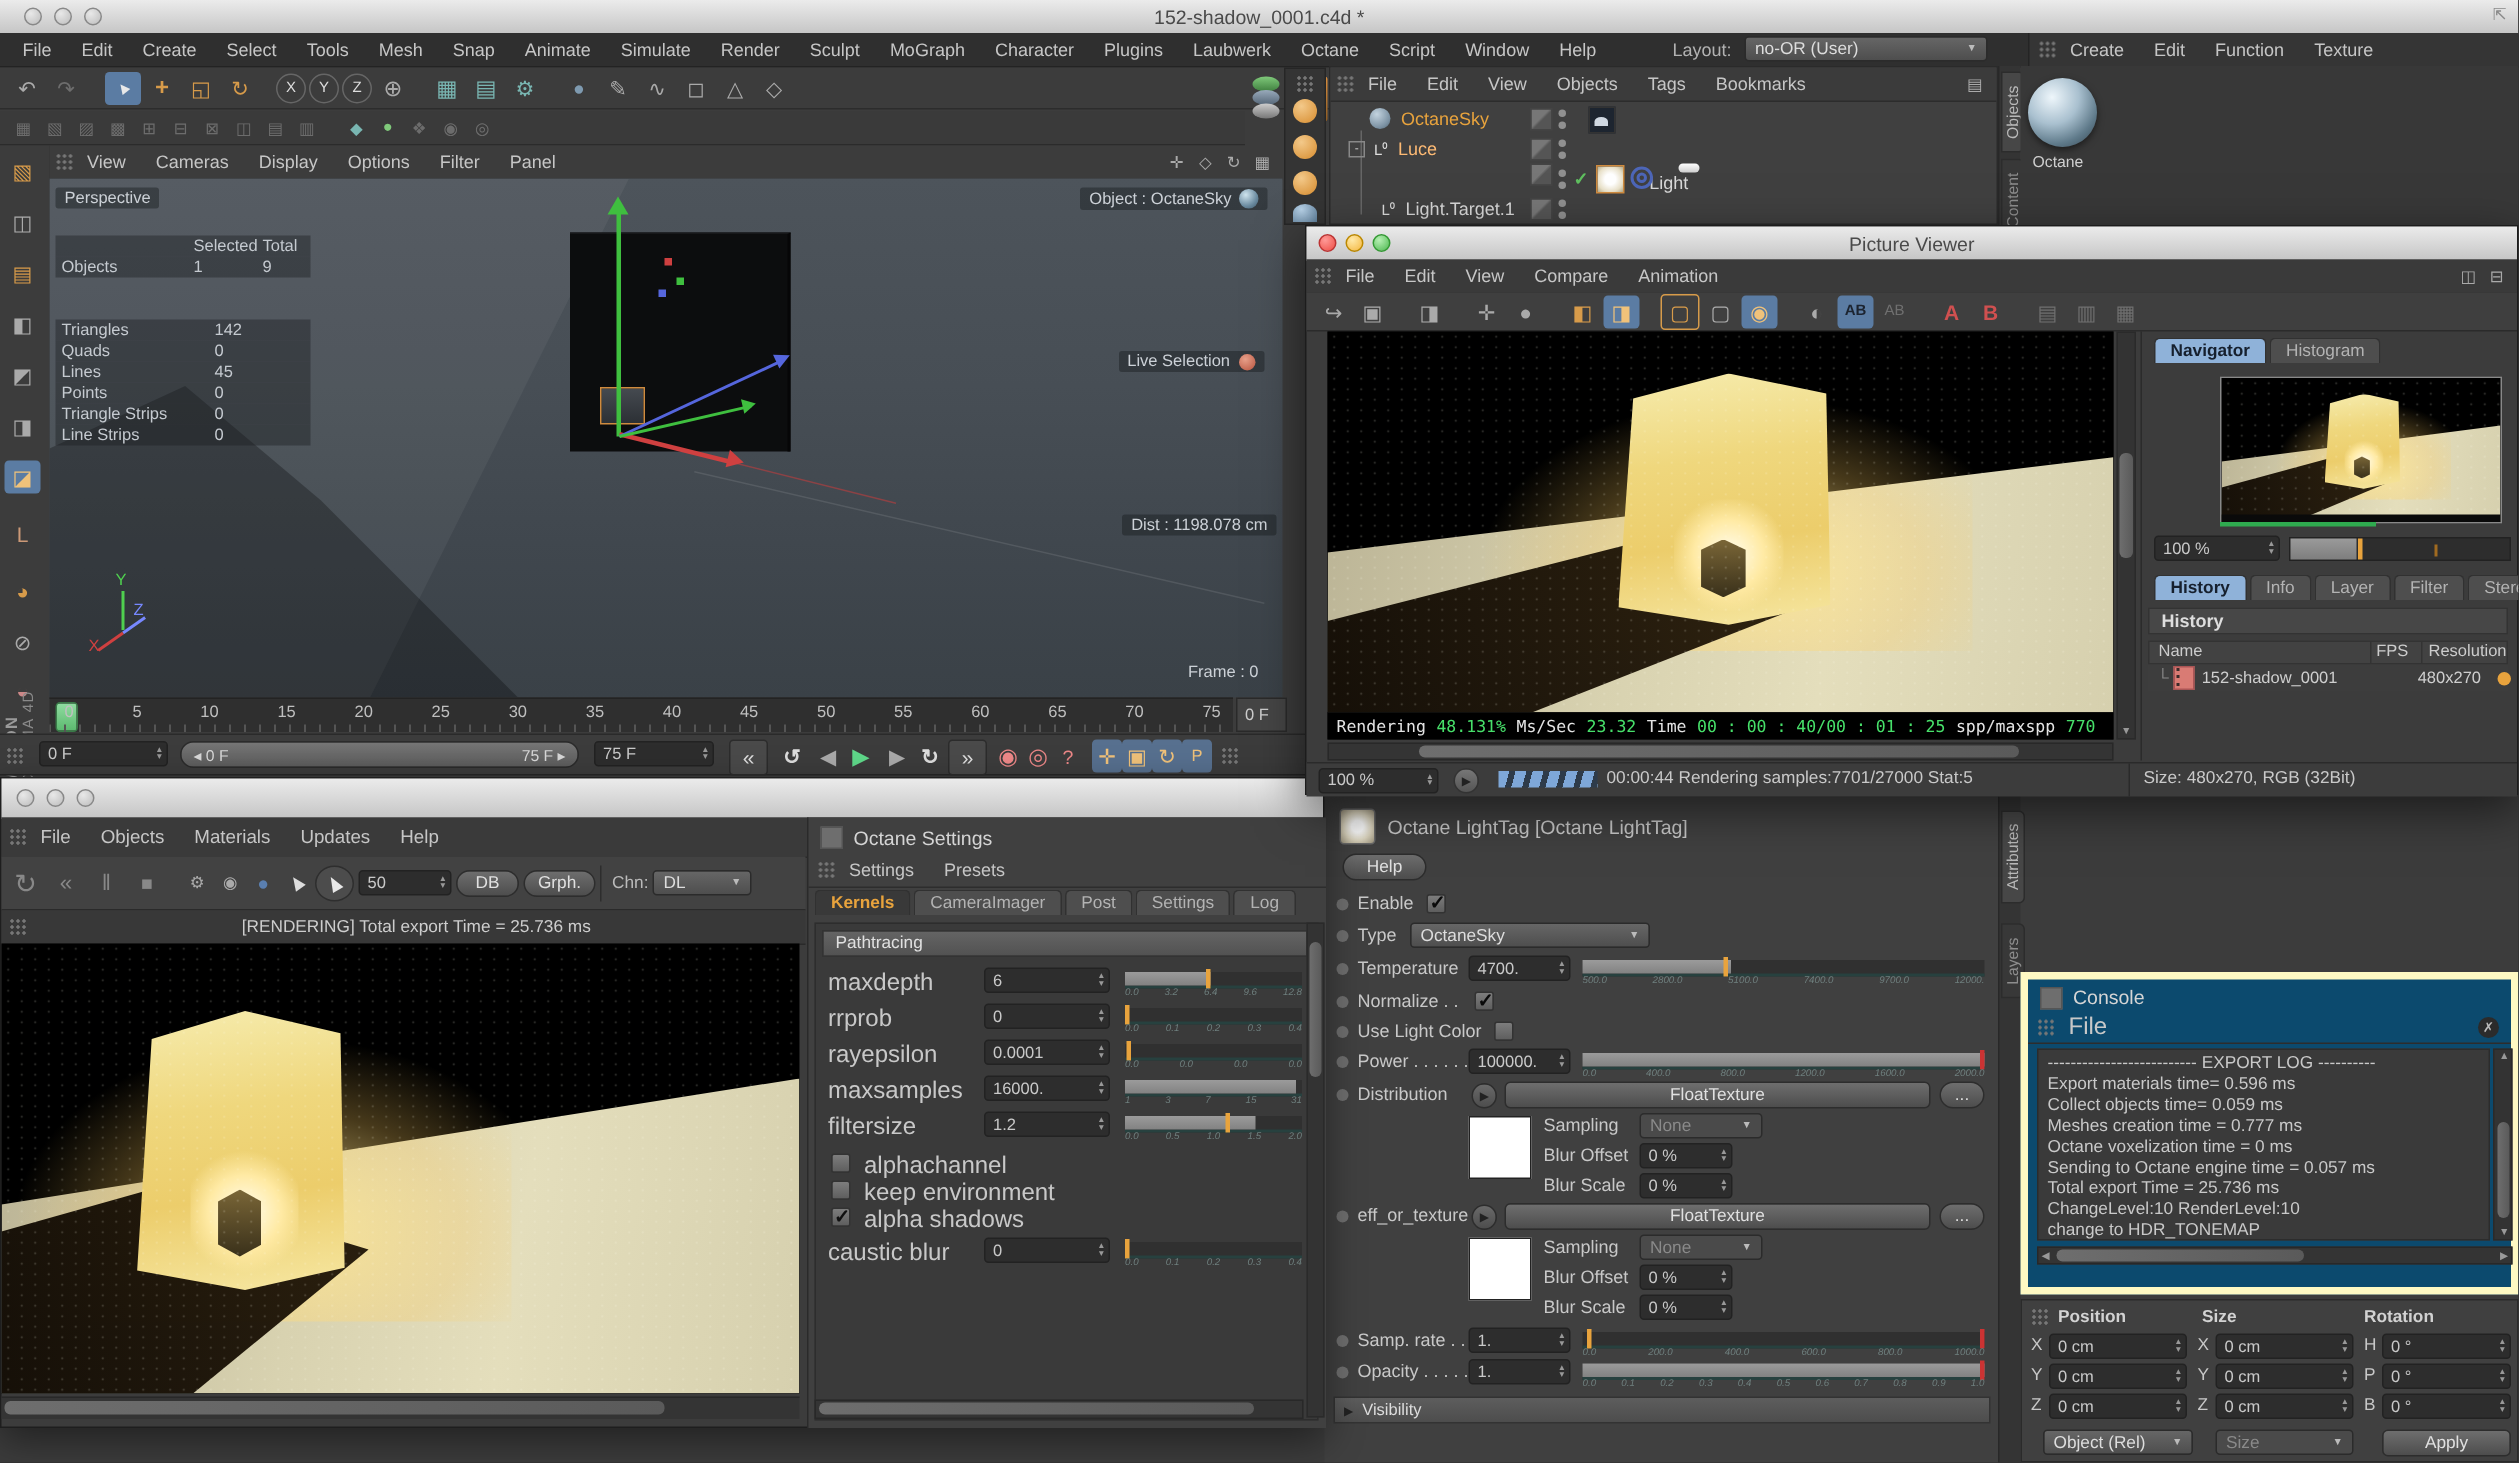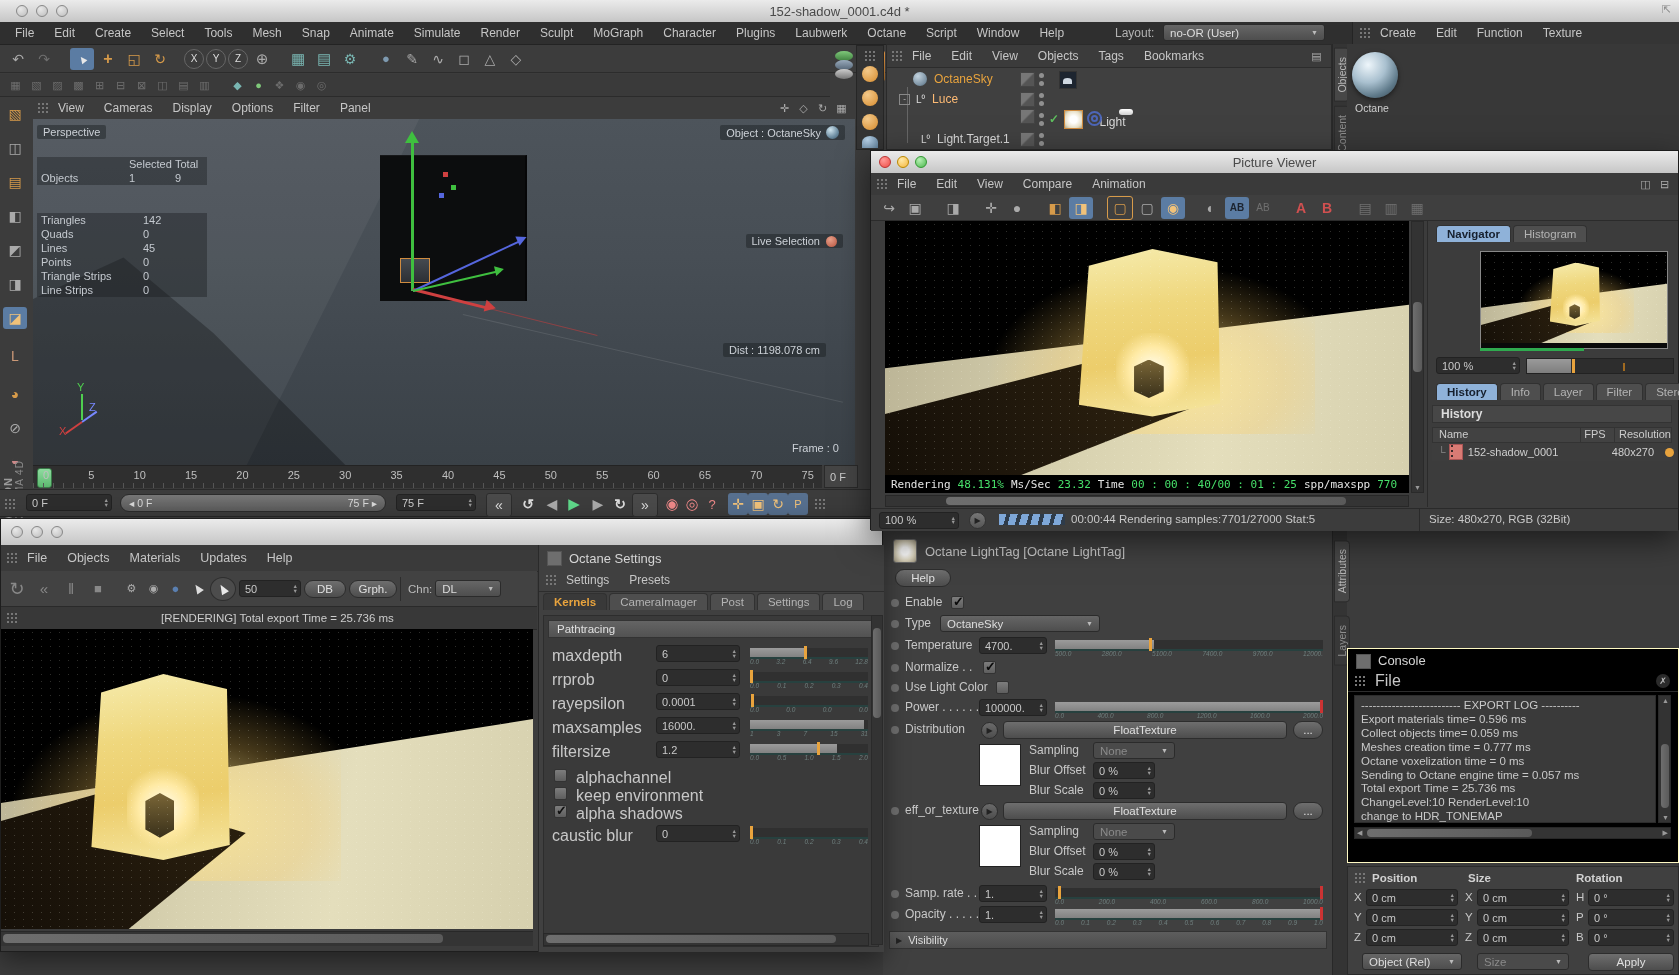--- a/index.html
+++ b/index.html
@@ -283,21 +283,21 @@
           </div>
       </div>
       <div class="hudchip" style="right:10px;top:6px;display:flex;align-items:center;gap:5px;" data-name="active-object-label">
         <span>Object : OctaneSky</span>
         <span style="width:13px;height:13px;border-radius:50%;background:radial-gradient(circle at 35% 30%,#cfe4ee,#6b8ba0 60%,#3d5668);display:inline-block;" data-name="globe-icon"></span>
       </div>
       <div class="hudchip" style="right:12px;top:115px;display:flex;align-items:center;gap:6px;" data-name="tool-label">
         <span>Live Selection</span>
         <span style="width:11px;height:11px;border-radius:50%;background:radial-gradient(circle at 38% 32%,#e8a08a,#b9543f);display:inline-block;" data-name="tool-dot-icon"></span>
       </div>
-      <div class="hudchip" style="right:29px;top:224px;text-align:right;" data-name="dist-label">Dist : 1198.078 cm</div>
+      <div class="hudchip" style="right:4px;top:224px;text-align:right;" data-name="dist-label">Dist : 1198.078 cm</div>
       <div class="hudchip" style="right:10px;top:322px;background:none;" data-name="frame-label">Frame : 0</div>
 
       <div class="abs" style="left:30px;top:262px;width:60px;height:70px;" data-name="orientation-axis">
         <span style="position:absolute;left:14px;top:0;color:#4fcf4f;font-size:11px;">Y</span>
         <div style="position:absolute;left:18px;top:13px;width:2px;height:26px;background:#4fcf4f;"></div>
         <span style="position:absolute;left:26px;top:20px;color:#7788ff;font-size:11px;">Z</span>
         <div class="axis" style="left:19px;top:40px;width:18px;height:2px;background:#7788ff;transform:rotate(-35deg);"></div>
         <div class="axis" style="left:19px;top:40px;width:20px;height:2px;background:#cf4040;transform:rotate(145deg);"></div>
         <span style="position:absolute;left:-4px;top:44px;color:#cf4040;font-size:11px;">X</span>
       </div>
@@ -968,21 +968,21 @@
           <span class="spin"></span>
         </div>
       <span class="abs" style="left:98px;top:3px;width:15px;height:15px;border-radius:50%;background:linear-gradient(#777,#555);border:1px solid #333;color:#222;font-size:8px;text-align:center;line-height:15px;" data-name="play-progress-icon">▶</span>
       <span class="abs" style="left:128px;top:5px;width:66px;height:11px;background-image:repeating-linear-gradient(105deg,#7ea7d8 0 7px,#2e3b4a 7px 11px);" data-name="progress-dashes"></span>
       <span class="abs" style="left:200px;top:4px;" data-name="pv-progress-text">00:00:44 Rendering samples:7701/27000 Stat:5</span>
       <span class="abs" style="left:548px;top:0;height:22px;border-left:1px solid #2a2a2a;"></span>
       <span class="abs" style="left:558px;top:4px;" data-name="pv-size-text">Size: 480x270, RGB (32Bit)</span>
     </div>
   </div>
 
-  <div class="abs" style="left:1347px;top:648px;width:332px;height:215px;background:#000000;border:1px solid #fef9c3;box-sizing:border-box;" data-name="console-panel">
+  <div class="abs" style="left:1347px;top:648px;width:332px;height:215px;background:#0c4a6e;border:5px solid #fef9c3;box-sizing:border-box;" data-name="console-panel">
     <div class="abs" style="left:8px;top:5px;width:13px;height:13px;background:#6e6e6e;border:1px solid #555;" data-name="panel-icon"></div>
     <span class="abs" style="left:30px;top:4px;font-size:13px;color:#d5d5d5;" data-name="console-title">Console</span>
     <div class="abs" style="left:0;top:22px;width:100%;height:20px;display:flex;align-items:center;border-bottom:1px solid #2d2d2d;" data-name="console-menubar">
       <span class="grip" style="margin-left:6px;" data-name="drag-grip-icon"></span>
       <span class="menu-item" data-name="console-menu-file">File</span>
       <span class="abs" style="right:8px;top:3px;width:14px;height:14px;border-radius:50%;background:#2b2b2b;color:#bbb;font-size:9px;text-align:center;line-height:14px;" data-name="close-icon">✗</span>
     </div>
     <div class="abs" style="left:6px;top:46px;width:302px;height:128px;background:#3a3a3a;border:1px solid #2c2c2c;padding:3px 6px;font-size:11.5px;line-height:13.9px;color:#c9c9c9;overflow:hidden;box-sizing:border-box;" data-name="console-log">
         <div data-name="console-log-line">-------------------------- EXPORT LOG ----------</div>
         <div data-name="console-log-line">Export materials time= 0.596 ms</div>

